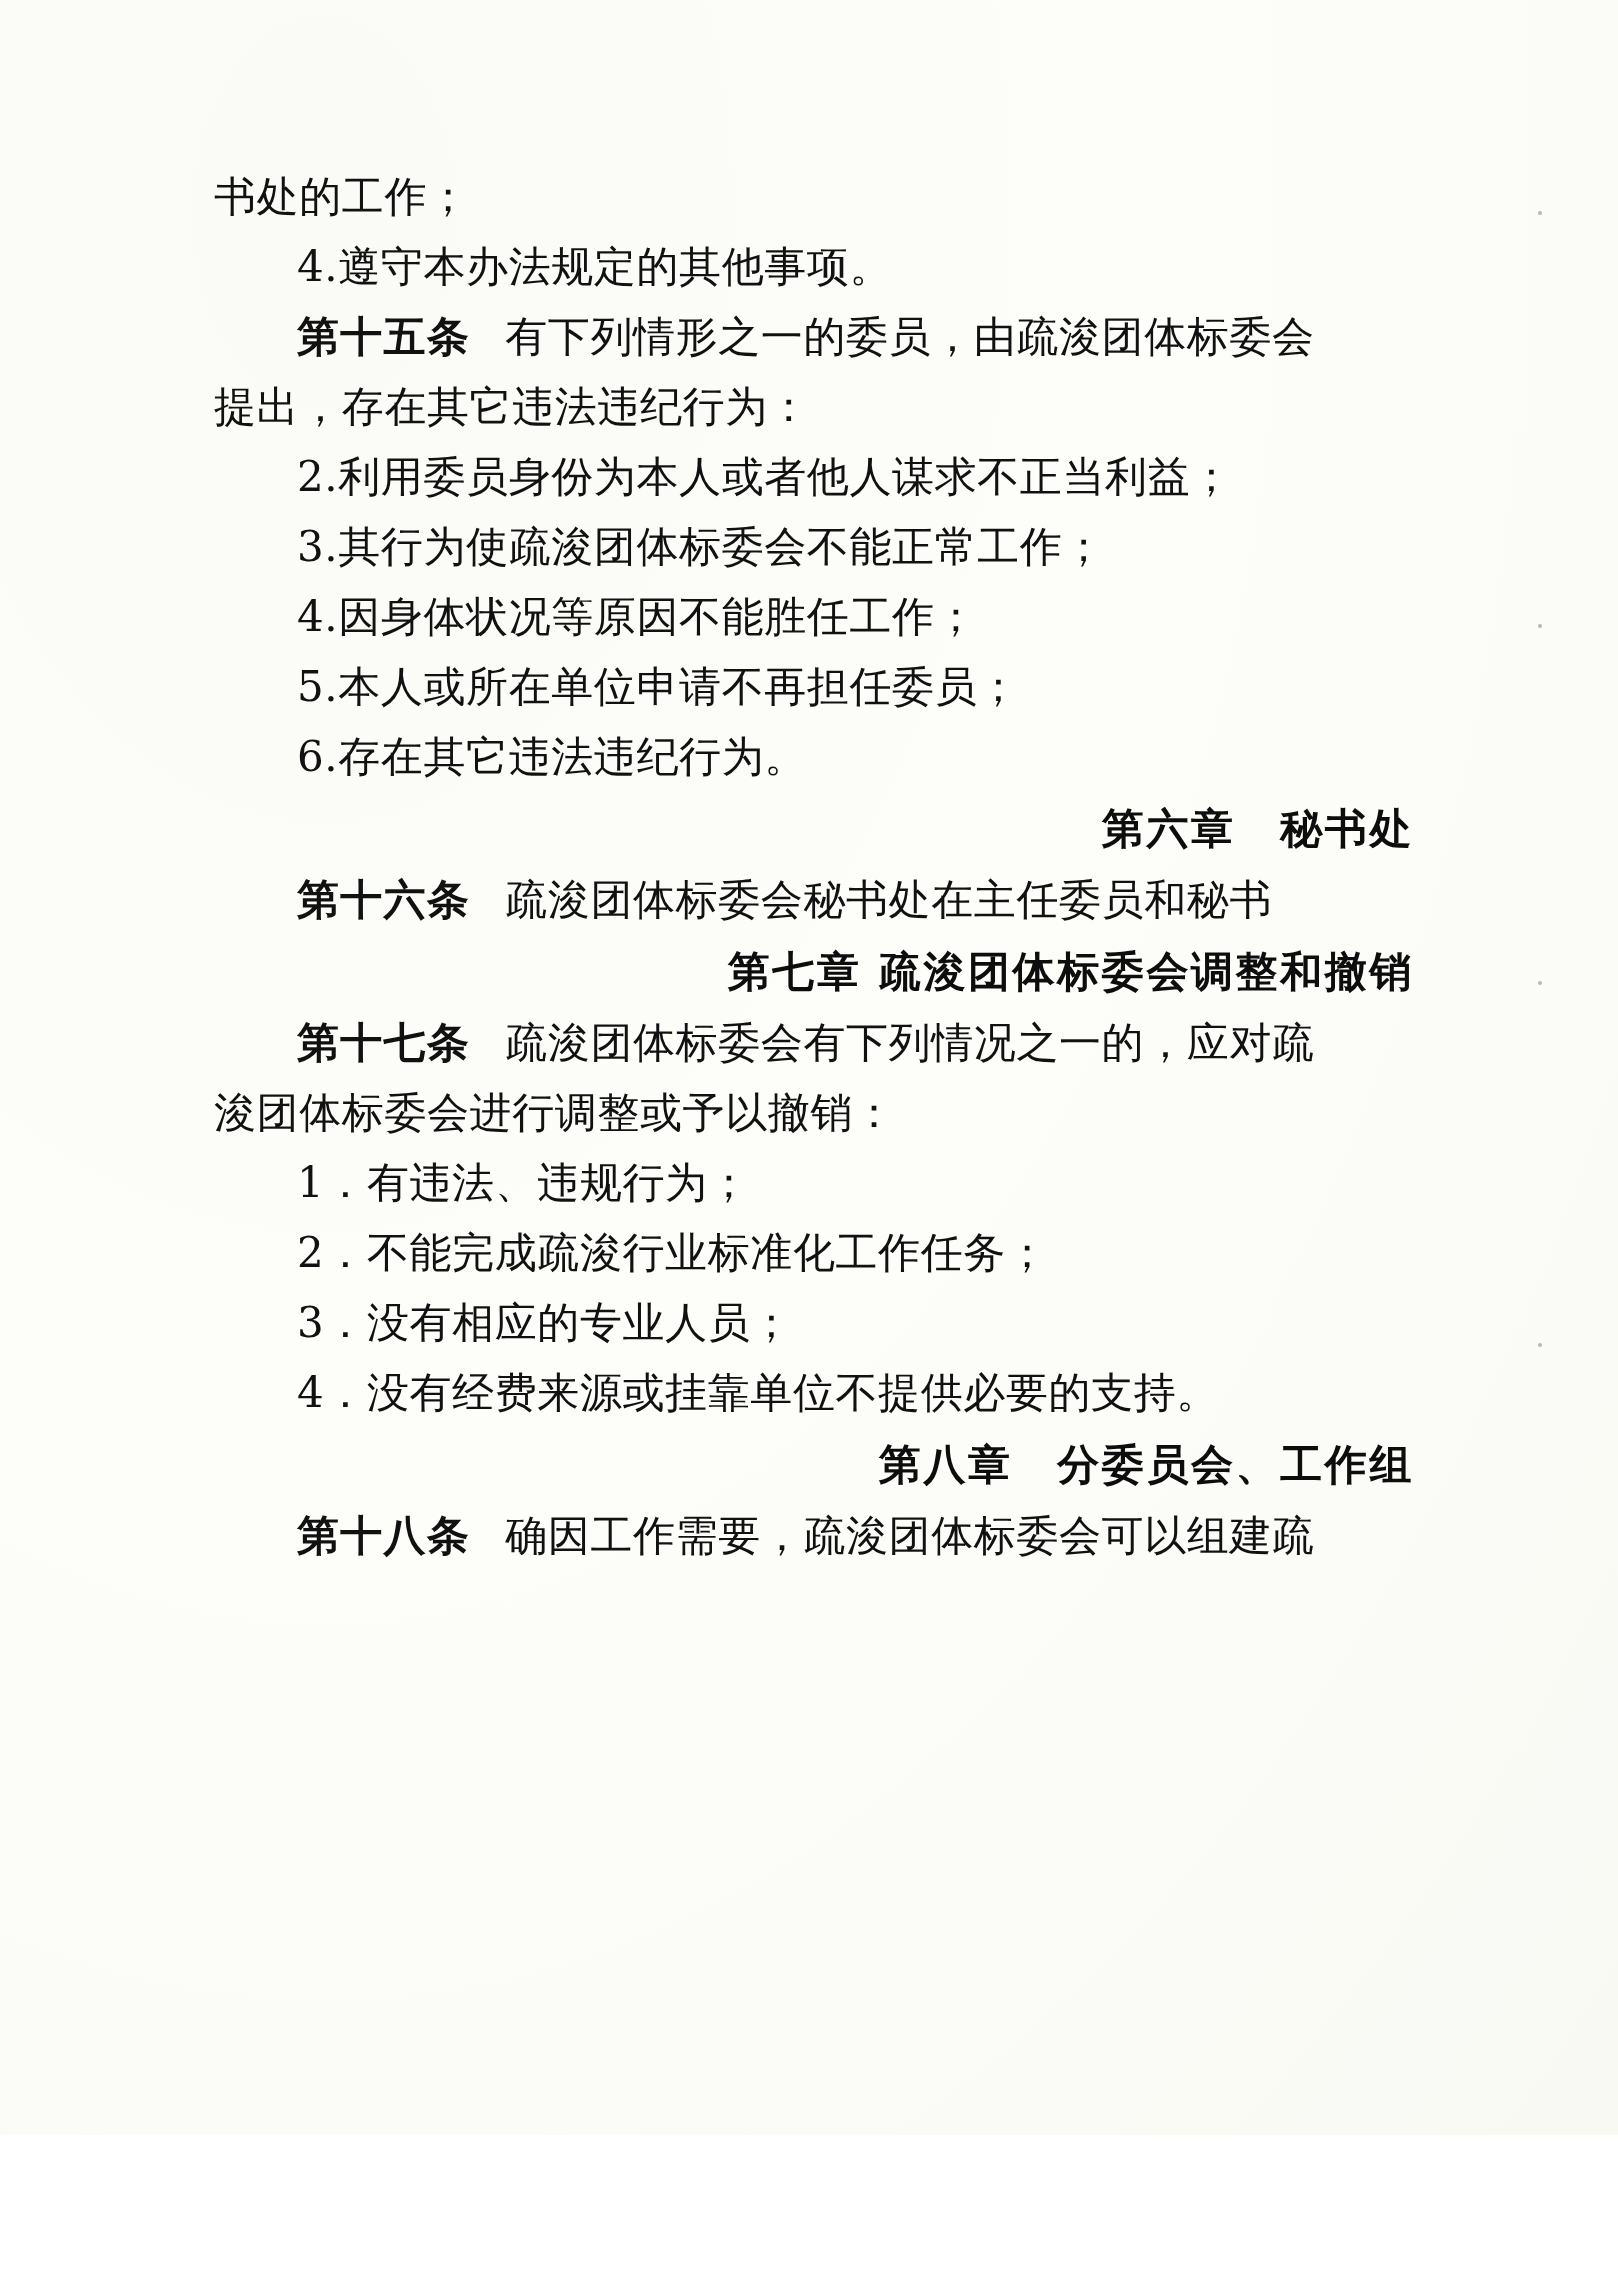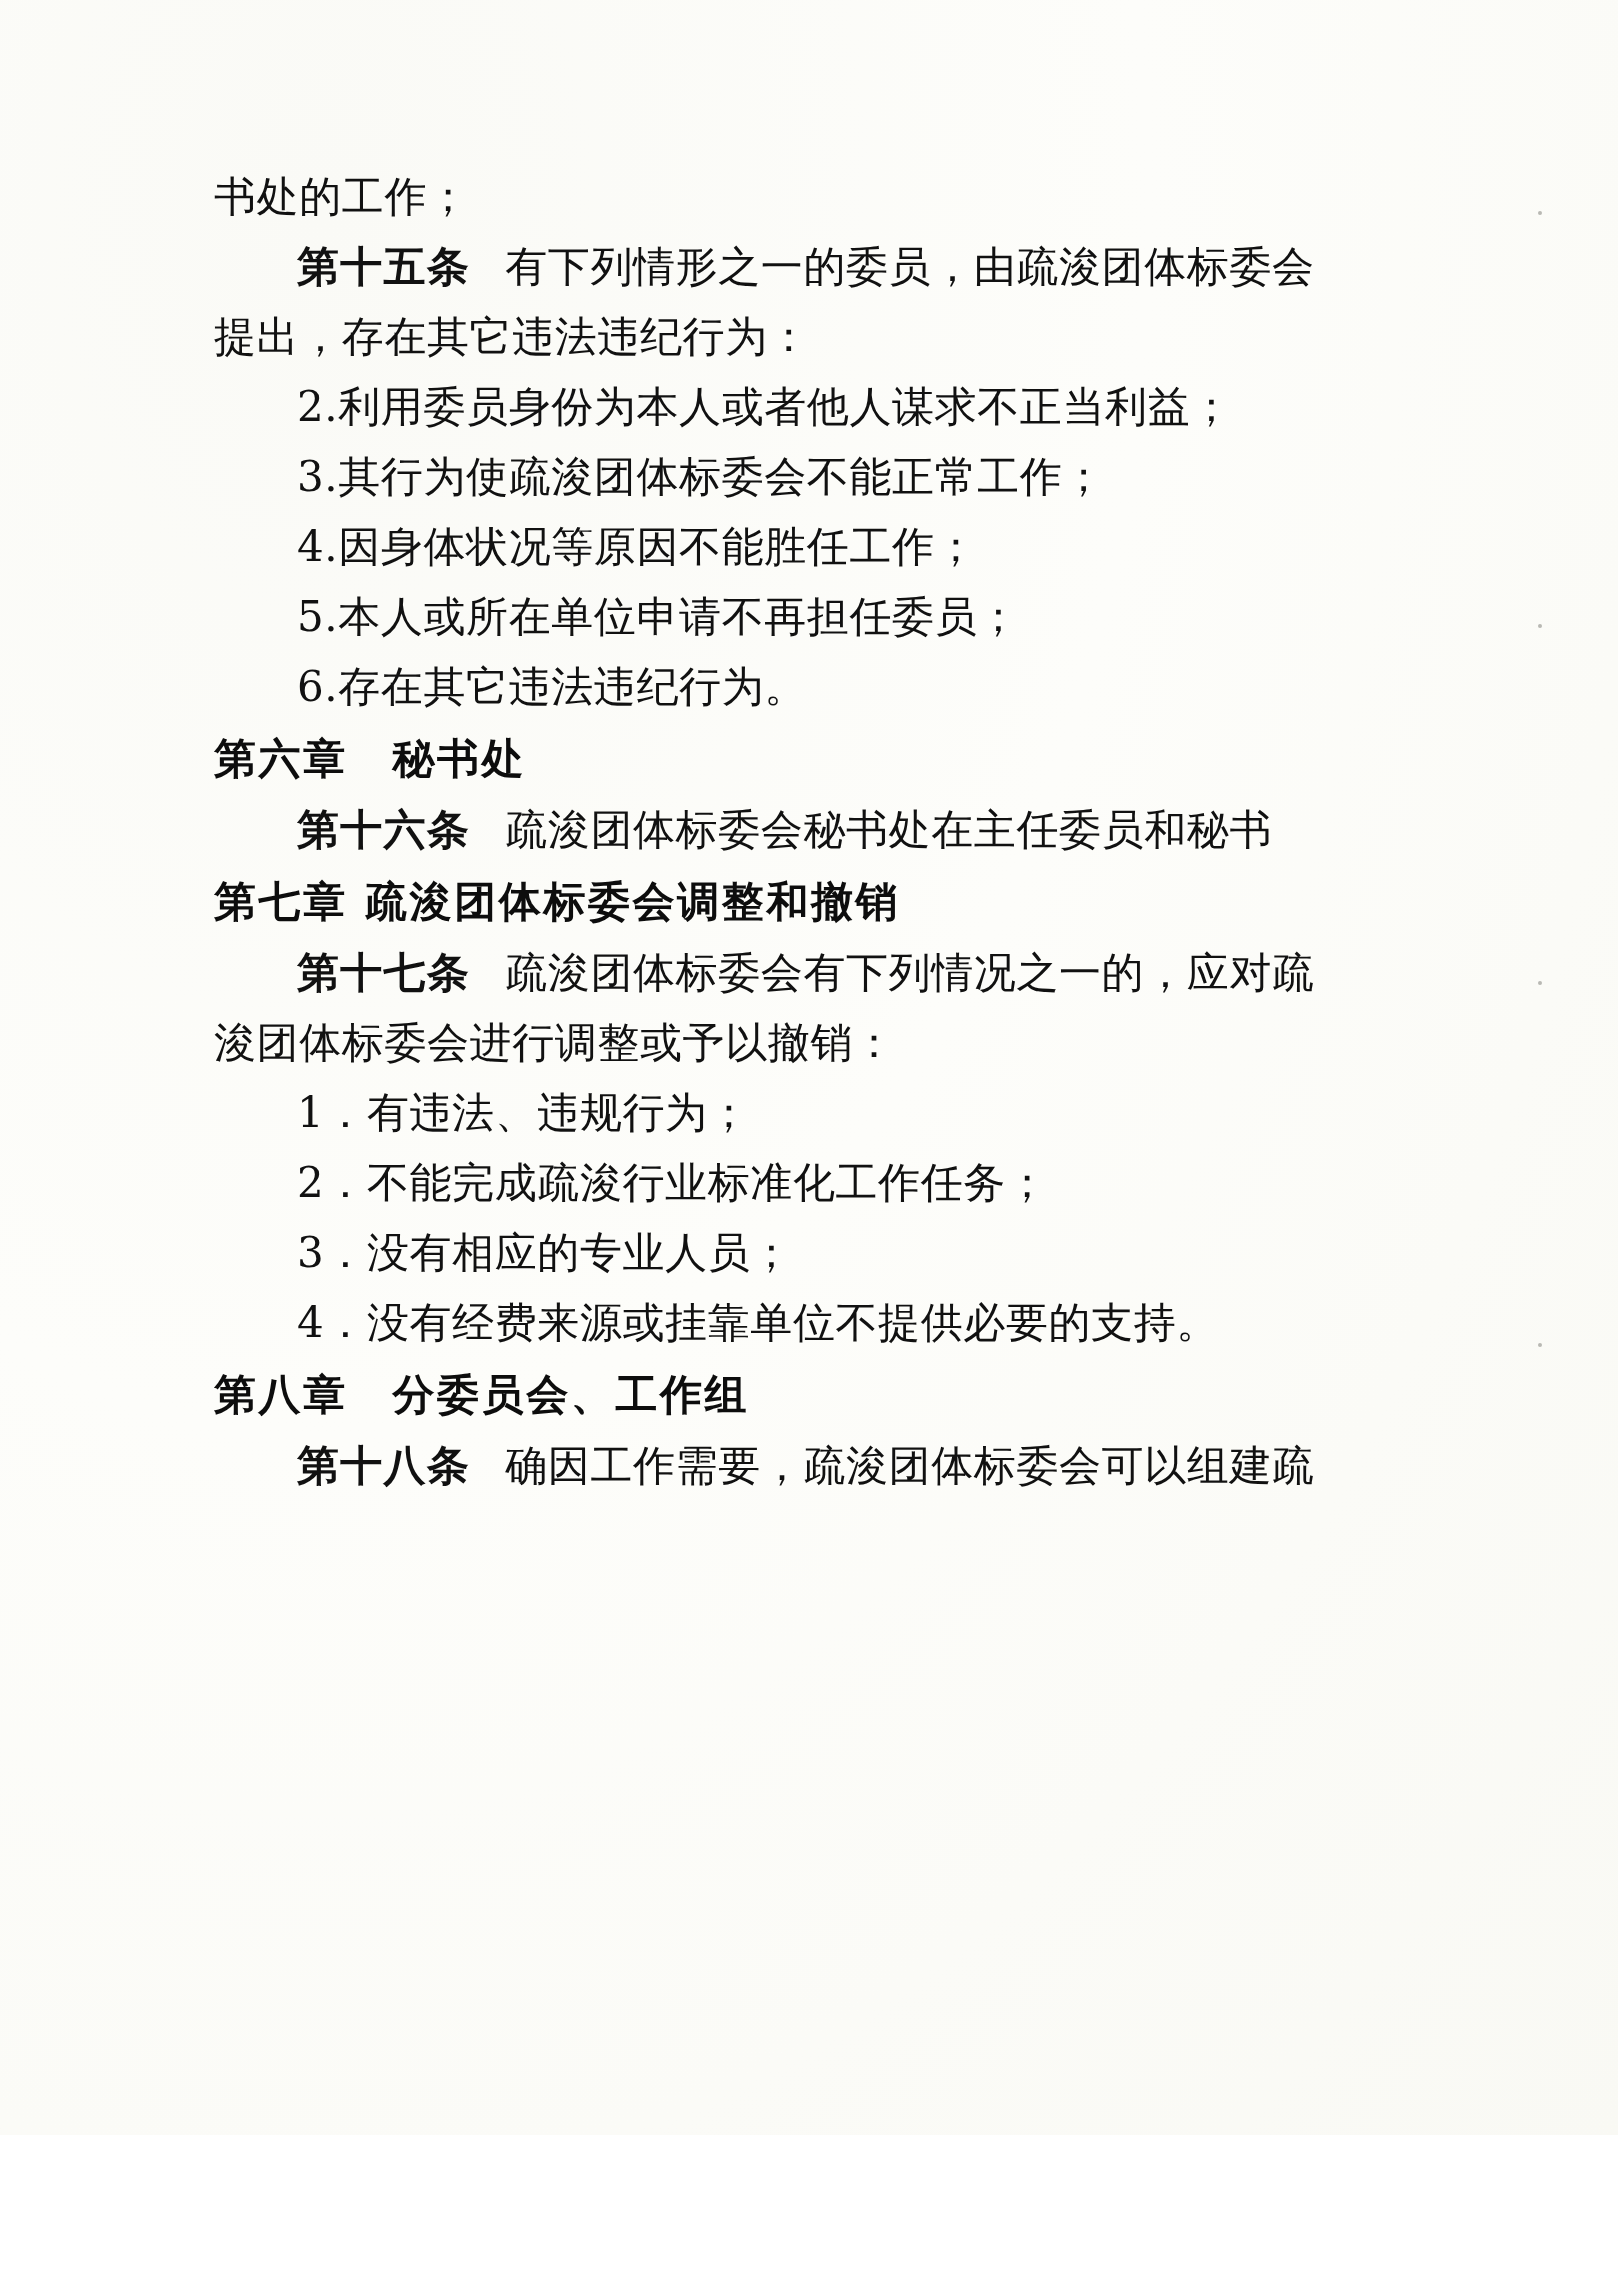--- a/index.html
+++ b/index.html
@@ -50,41 +50,42 @@
     position: absolute;
     right: 77px;
     width: 3.9px;
     height: 3.9px;
     background: #b9b9b4;
     border-radius: 50%;
   }
   .chapter {
     font-size: 42px;
     line-height: 73px;
-    text-align: left;
+    text-align: right;
     font-weight: bold;
     color: #0d0d0d;
     letter-spacing: 2.6px;
   }
 </style>
 </head>
 <body>
 
 <div class="page">
   <div class="paper-tint"></div>
 
   <div class="edge-mark" style="top: 211px;"></div>
   <div class="edge-mark" style="top: 624px;"></div>
   <div class="edge-mark" style="top: 981px;"></div>
   <div class="edge-mark" style="top: 1343px;"></div>
 
   <div class="content">
 
     <p class="line blk">书处的工作；</p>
 
+    <p class="line blk indent-item">4.遵守本办法规定的其他事项。</p>
 
     <p class="line blk indent-para"><span class="art-label">第十五条</span><span style="display:inline-block;width:35px;"></span><span>有下列情形之一的委员，由疏浚团体标委会</span></p>
 
     <p class="line blk">提出，存在其它违法违纪行为：</p>
 
     <p class="line blk indent-item">2.利用委员身份为本人或者他人谋求不正当利益；</p>
     <p class="line blk indent-item">3.其行为使疏浚团体标委会不能正常工作；</p>
     <p class="line blk indent-item">4.因身体状况等原因不能胜任工作；</p>
     <p class="line blk indent-item">5.本人或所在单位申请不再担任委员；</p>
     <p class="line blk indent-item">6.存在其它违法违纪行为。</p>

